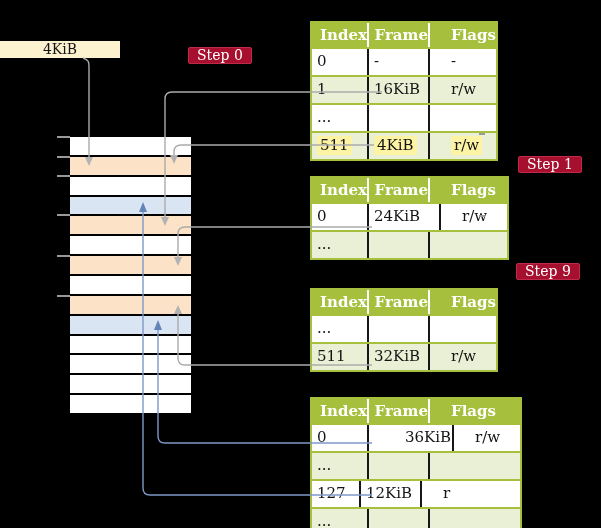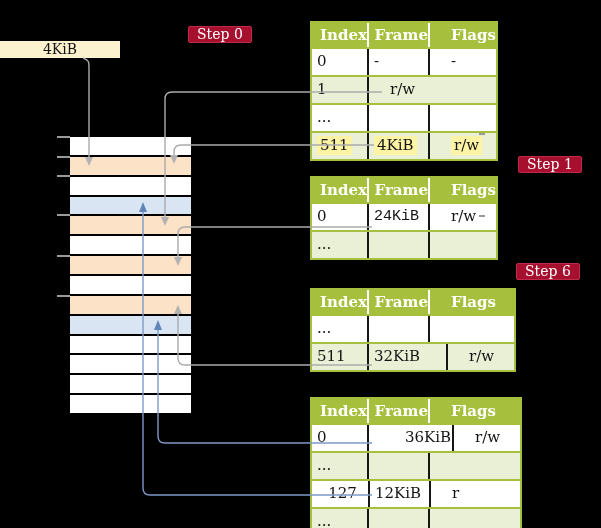--- a/index.html
+++ b/index.html
@@ -11,21 +11,21 @@
   .kib-box{
     position:absolute;left:0;top:41px;width:120px;height:17px;
     background:#fcf2cf;color:#141414;font-size:14px;line-height:17px;text-align:center;
   }
   
   .step-label{
     position:absolute;background:#a60f2e;border:1px solid #bf2a4a;border-radius:2px;
     color:#ffffff;font-size:14px;line-height:15px;height:15px;padding:0 8px;
     box-sizing:content-box;white-space:nowrap;
   }
-  #label-step0 {left:188px;top:26px;}
+  #label-step0 {left:188px;top:47px;}
   #label-steps12{left:508px;top:16px;}
   #label-step3 {left:518px;top:156px;}
   #label-step4 {left:516px;top:263px;}
   
   .memory{
     position:absolute;left:70px;top:137px;width:121px;height:276px;
     display:flex;flex-direction:column;
   }
   .mrow{flex:1;border-bottom:2px solid #000;}
   .mrow:last-child{border-bottom:none;}
@@ -64,21 +64,21 @@
     <span>4KiB</span>
   </div>
 
   <div class="step-label" id="label-step0">
     <span>Step 0</span>
   </div>
   <div class="step-label" id="label-step3">
     <span>Step 1</span>
   </div>
   <div class="step-label" id="label-step4">
-    <span>Step 6</span>
+    <span>Step 9</span>
   </div>
 
   <div class="memory" id="memory">
       <div class="mrow c-white"></div>
       <div class="mrow c-peach"></div>
       <div class="mrow c-white"></div>
       <div class="mrow c-blue"></div>
       <div class="mrow c-peach"></div>
       <div class="mrow c-white"></div>
       <div class="mrow c-peach"></div>
@@ -97,20 +97,21 @@
         <div class="pt-cell" style="width: 61px;">Frame</div>
         <div class="pt-cell" style="width: 50px;">Flags</div>
       </div>
       <div class="pt-row shade-white">
         <div class="pt-cell" style="width: 57px;">0</div>
         <div class="pt-cell" style="width: 61px;">-</div>
         <div class="pt-cell" style="width: 50px;">-</div>
       </div>
       <div class="pt-row shade-green">
         <div class="pt-cell" style="width: 57px;">1</div>
+        <div class="pt-cell" style="width: 61px;">16KiB</div>
         <div class="pt-cell" style="width: 50px;">r/w</div>
       </div>
       <div class="pt-row shade-white">
         <div class="pt-cell" style="width: 57px;">...</div>
         <div class="pt-cell" style="width: 61px;"></div>
         <div class="pt-cell" style="width: 50px;"></div>
       </div>
       <div class="pt-row shade-green">
         <div class="pt-cell" style="width: 57px;"><span class="hl">511</span></div>
         <div class="pt-cell" style="width: 61px;"><span class="hl">4KiB</span></div>
@@ -118,21 +119,21 @@
       </div>
     </div>
   <div class="pt" id="pt-1">
       <div class="pt-row head">
         <div class="pt-cell" style="width: 57px;">Index</div>
         <div class="pt-cell" style="width: 61px;">Frame</div>
         <div class="pt-cell" style="width: 50px;">Flags</div>
       </div>
       <div class="pt-row shade-white">
         <div class="pt-cell" style="width: 57px;">0</div>
-        <div class="pt-cell" style="width: 61px; font-family: Liberation Mono, monospace;">24KiB</div>
+        <div class="pt-cell" style="width: 72px;">24KiB</div>
         <div class="pt-cell" style="width: 50px;">r/w</div>
       </div>
       <div class="pt-row shade-green">
         <div class="pt-cell" style="width: 57px;">...</div>
         <div class="pt-cell" style="width: 61px;"></div>
         <div class="pt-cell" style="width: 50px;"></div>
       </div>
     </div>
   <div class="pt" id="pt-2">
       <div class="pt-row head">
@@ -140,42 +141,42 @@
         <div class="pt-cell" style="width: 61px;">Frame</div>
         <div class="pt-cell" style="width: 50px;">Flags</div>
       </div>
       <div class="pt-row shade-white">
         <div class="pt-cell" style="width: 57px;">...</div>
         <div class="pt-cell" style="width: 61px;"></div>
         <div class="pt-cell" style="width: 50px;"></div>
       </div>
       <div class="pt-row shade-green">
         <div class="pt-cell" style="width: 57px;">511</div>
-        <div class="pt-cell" style="width: 79px;">32KiB</div>
+        <div class="pt-cell" style="width: 61px;">32KiB</div>
         <div class="pt-cell" style="width: 50px;">r/w</div>
       </div>
     </div>
   <div class="pt" id="pt-3">
       <div class="pt-row head">
         <div class="pt-cell" style="width: 57px;">Index</div>
         <div class="pt-cell" style="width: 61px;">Frame</div>
         <div class="pt-cell" style="width: 50px;">Flags</div>
       </div>
       <div class="pt-row shade-white">
         <div class="pt-cell" style="width: 57px;">0</div>
         <div class="pt-cell" style="width: 85px; padding-left: 36px;">36KiB</div>
         <div class="pt-cell" style="width: 50px;">r/w</div>
       </div>
       <div class="pt-row shade-green">
         <div class="pt-cell" style="width: 57px;">...</div>
         <div class="pt-cell" style="width: 61px;"></div>
         <div class="pt-cell" style="width: 50px;"></div>
       </div>
       <div class="pt-row shade-white">
-        <div class="pt-cell" style="width: 58px; text-align: center;">127</div>
+        <div class="pt-cell" style="width: 49px;">127</div>
         <div class="pt-cell" style="width: 61px;">12KiB</div>
         <div class="pt-cell" style="width: 50px;">r</div>
       </div>
       <div class="pt-row shade-green">
         <div class="pt-cell" style="width: 57px;">...</div>
         <div class="pt-cell" style="width: 61px;"></div>
         <div class="pt-cell" style="width: 50px;"></div>
       </div>
     </div>
 

